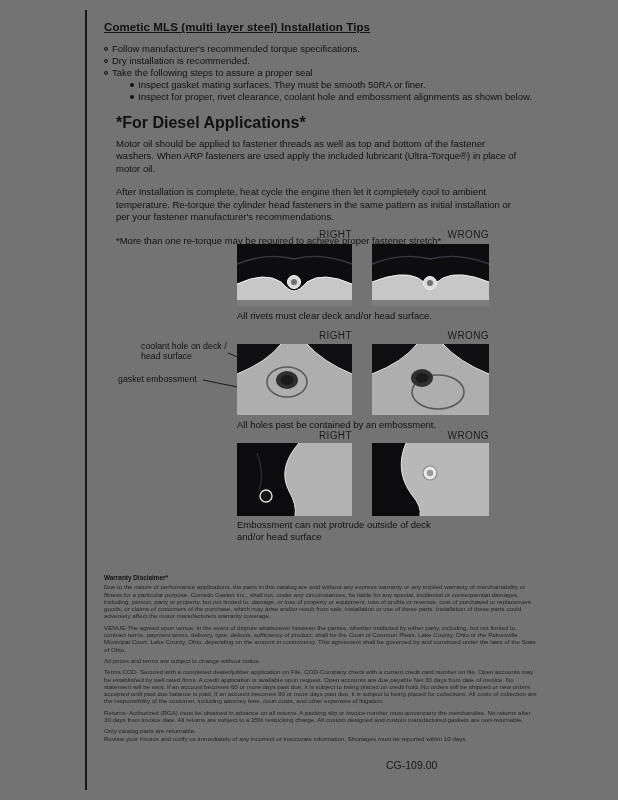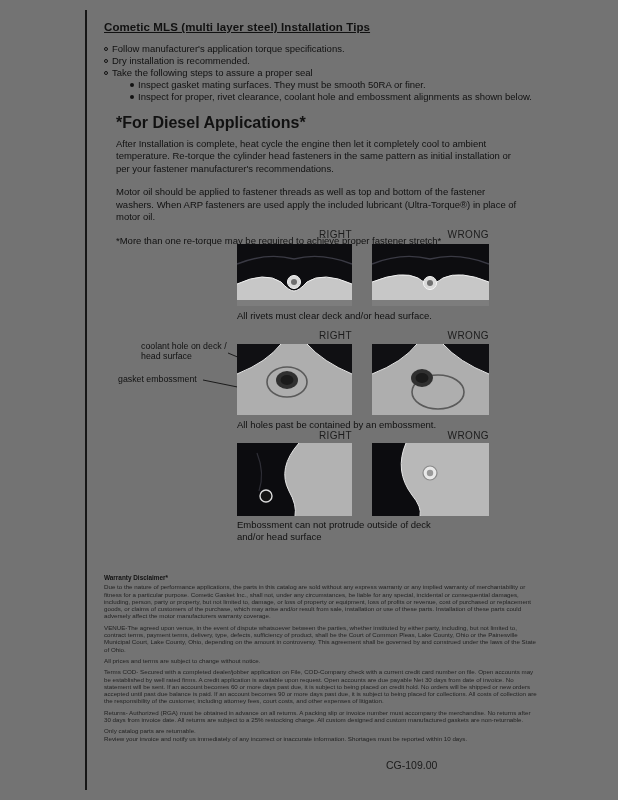--- a/index.html
+++ b/index.html
@@ -41,21 +41,21 @@
 
 <div class="page">
 
   <div class="left-rule"></div>
 
   <div class="title">Cometic MLS (multi layer steel) Installation Tips</div>
 
   <div class="tips">
     <div class="bullet-line">
       <span class="marker-circle"></span>
-      <span>Follow manufacturer's application torque specifications.</span>
+      <span>Follow manufacturer's recommended torque specifications.</span>
     </div>
     <div class="bullet-line">
       <span class="marker-circle"></span>
       <span>Dry installation is recommended.</span>
     </div>
     <div class="bullet-line">
       <span class="marker-circle"></span>
       <span>Take the following steps to assure a proper seal</span>
     </div>
     <div class="bullet-line sub">
@@ -63,22 +63,22 @@
       <span>Inspect gasket mating surfaces.  They must be smooth 50RA or finer.</span>
     </div>
     <div class="bullet-line sub">
       <span class="marker-dot"></span>
       <span>Inspect for proper, rivet clearance, coolant hole and embossment alignments as shown below.</span>
     </div>
   </div>
 
   <div class="diesel">
     <div class="diesel-heading">*For Diesel Applications*</div>
+    <p>Motor oil should be applied to fastener threads as well as top and bottom of the fastener washers. When ARP fasteners are used apply the included lubricant (Ultra-Torque®) in place of motor oil.</p>
     <p>After Installation is complete, heat cycle the engine then let it completely cool to ambient temperature. Re-torque the cylinder head fasteners in the same pattern as initial installation or per your fastener manufacturer's recommendations.</p>
-    <p>Motor oil should be applied to fastener threads as well as top and bottom of the fastener washers. When ARP fasteners are used apply the included lubricant (Ultra-Torque®) in place of motor oil.</p>
     <p class="note">*More than one re-torque may be required to achieve proper fastener stretch*</p>
   </div>
 
   <div class="dg-label" style="left:237px; top:229px;">RIGHT</div>
   <div class="dg-label" style="left:372px; top:229px; width:117px;">WRONG</div>
 
   <div class="dg-img" style="left:237px; top:244px;">
     <svg width="115" height="62" viewBox="0 0 115 62">
       <rect width="115" height="62" fill="#0d0d10"></rect>
       <path d="M0,20 Q30,8 57,15 Q84,8 115,20" stroke="#3a3a44" stroke-width="1.4" fill="none"></path>

